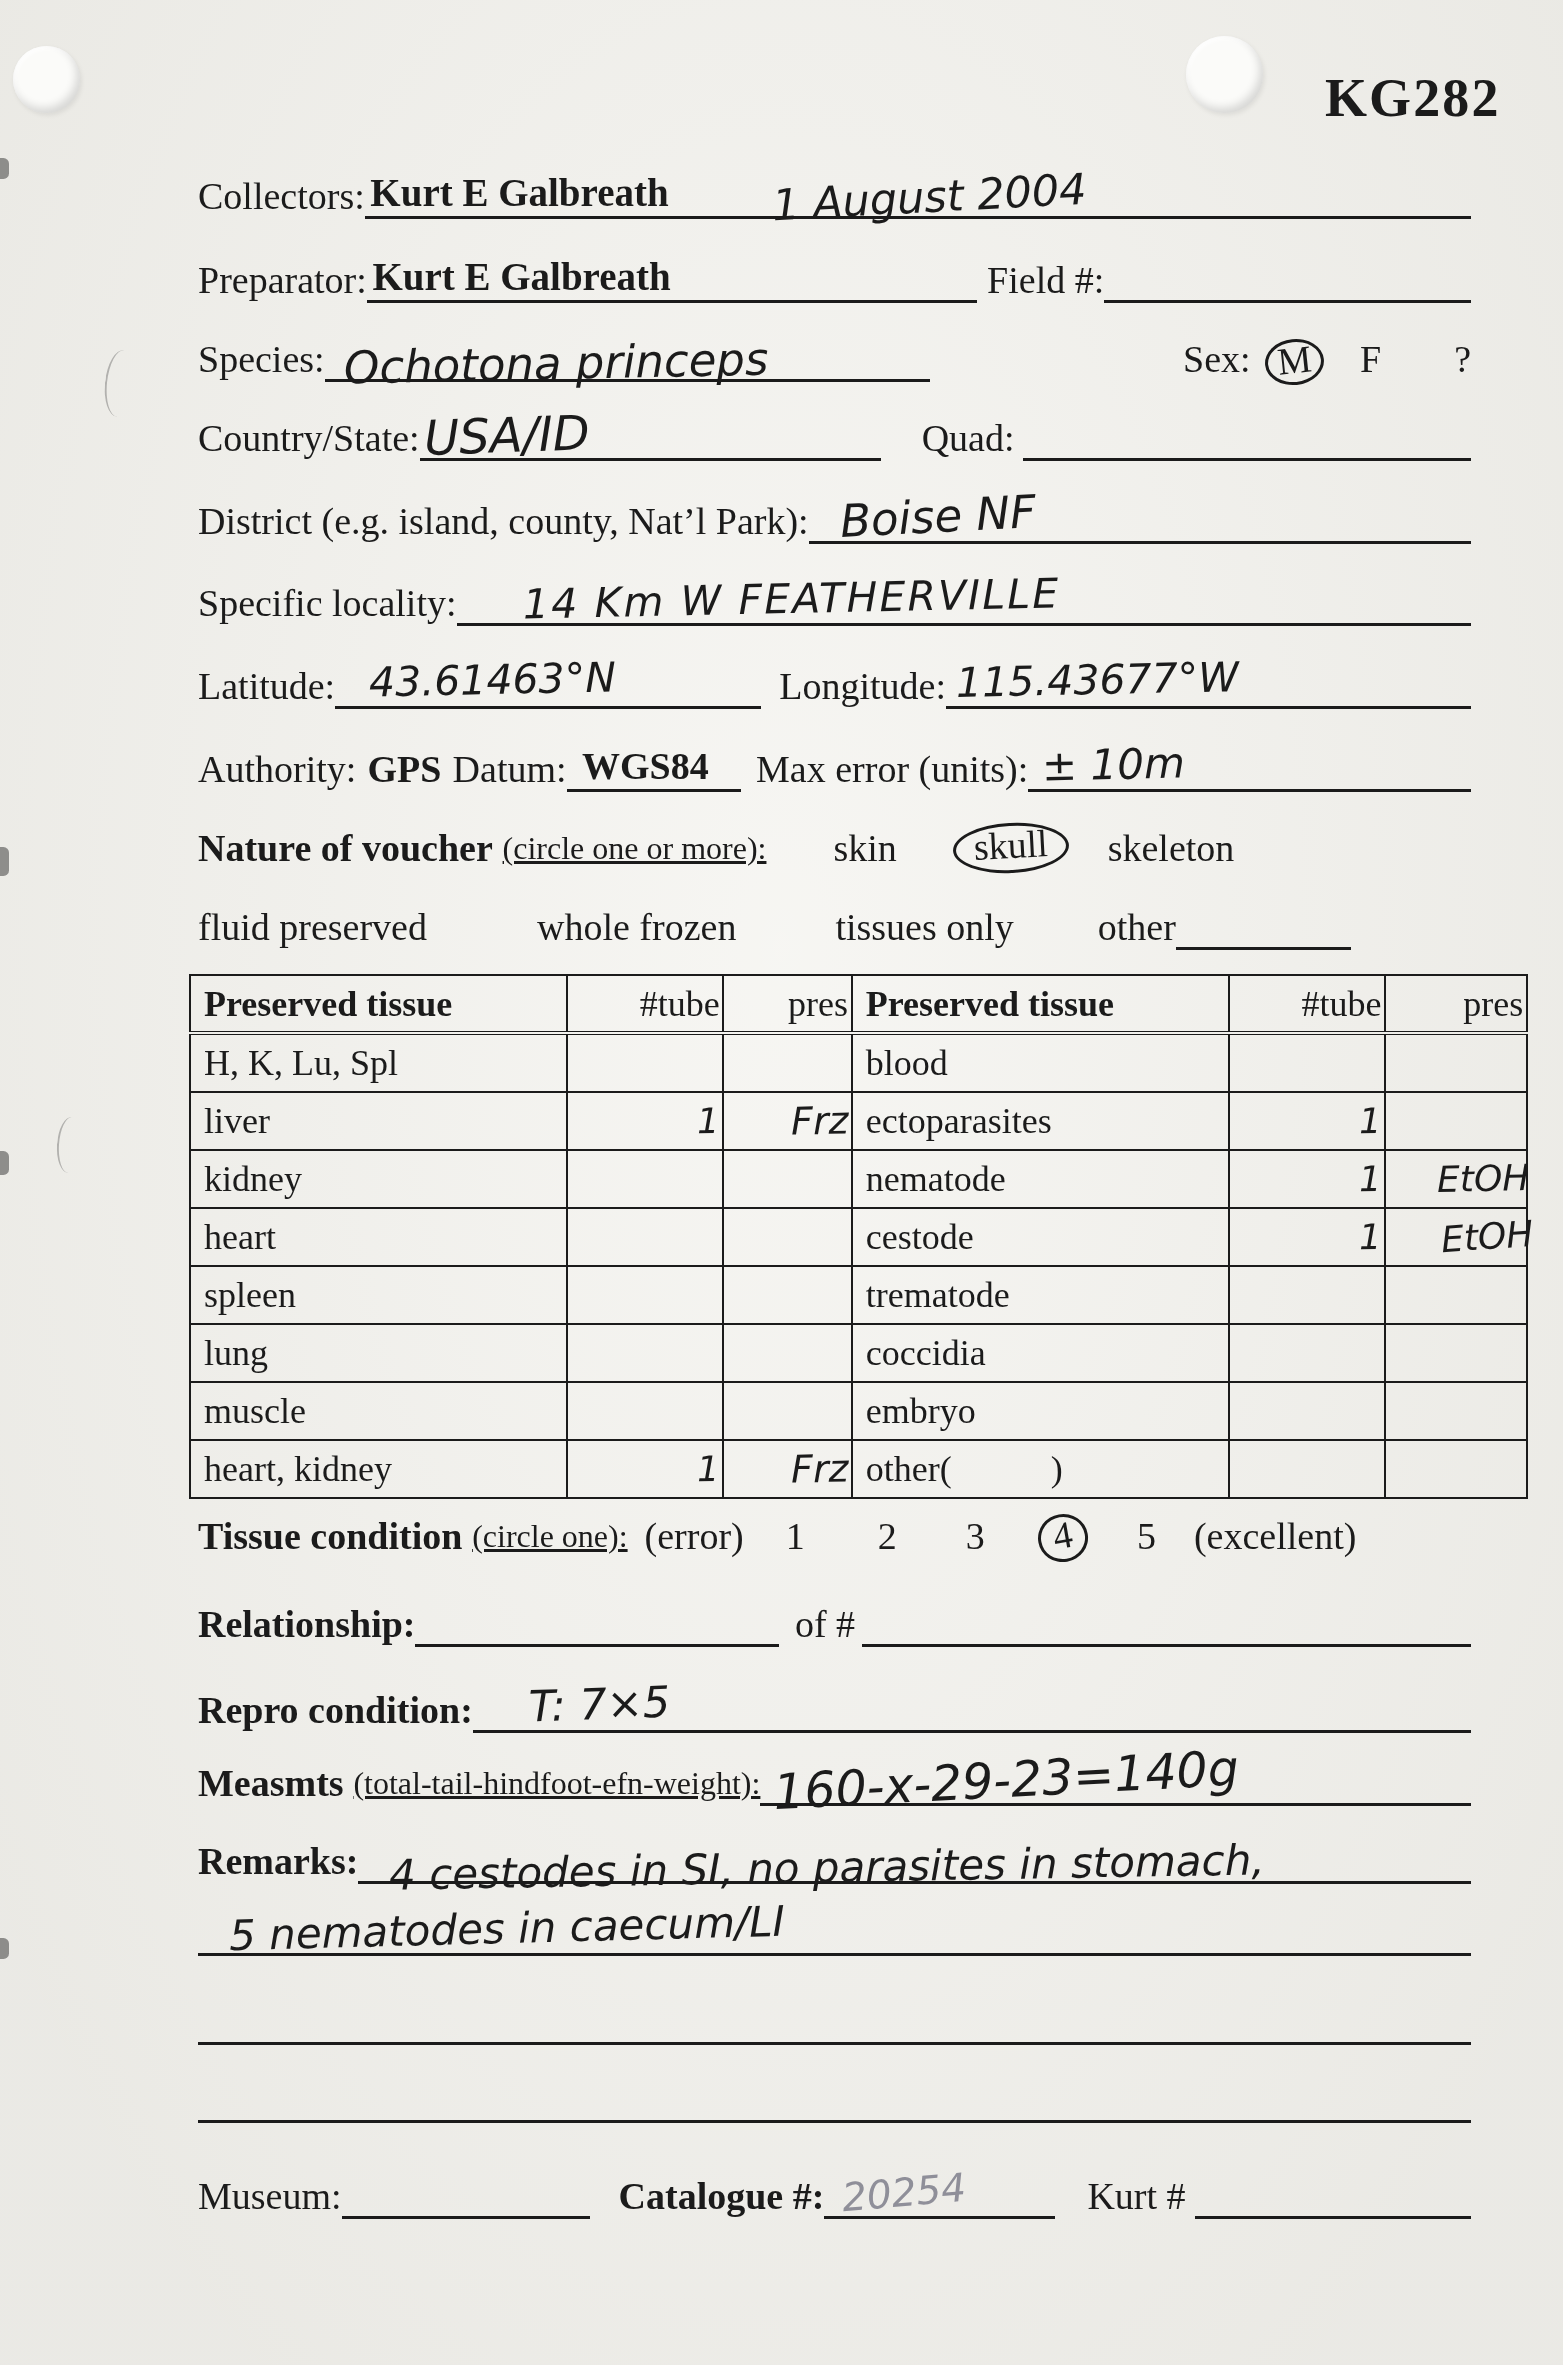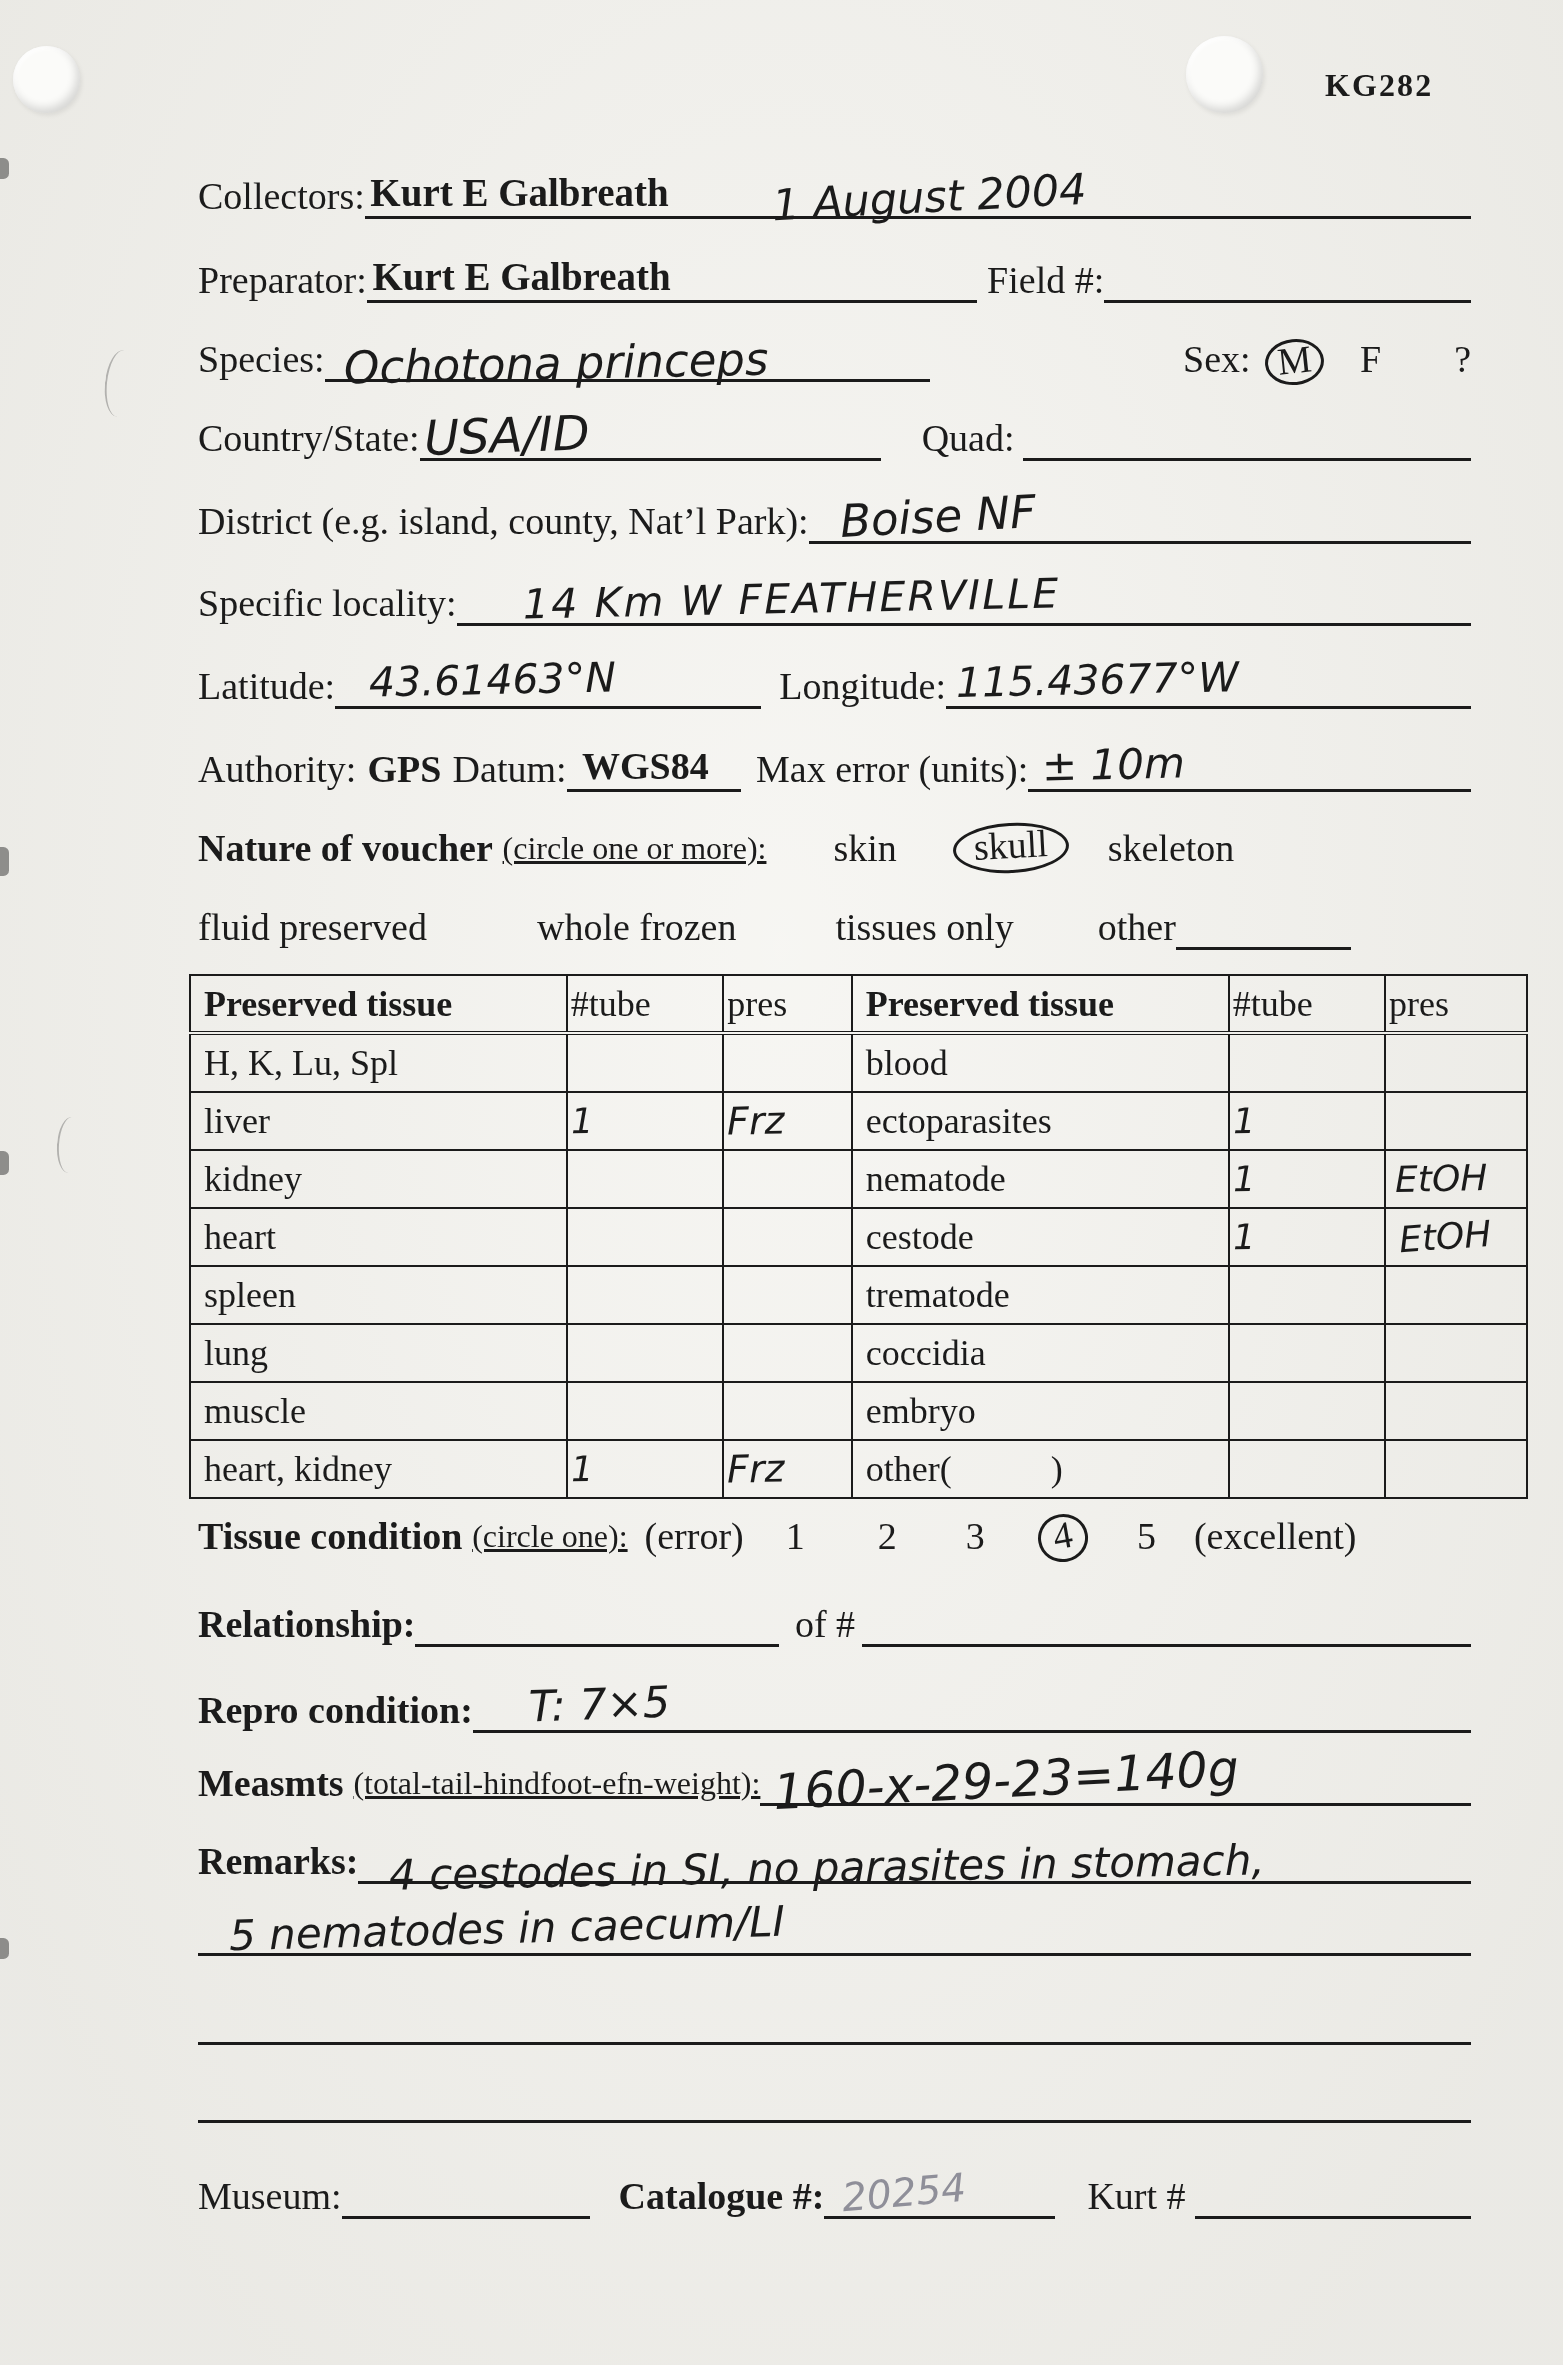--- a/index.html
+++ b/index.html
@@ -40,40 +40,40 @@
   .circ{
     display:inline-block;
     border:3.5px solid var(--ink);
     border-radius:50%;
     line-height:36px;
     position:relative;
     top:2.8px;
   }
   .kg{
     position:absolute;left:1325px;top:67px;
-    font-size:32px;font-weight:600;letter-spacing:2.1px;
+    font-size:54px;font-weight:600;letter-spacing:2.1px;
   }
   .hole{
     position:absolute;border-radius:50%;
     background:#fbfbf9;
     box-shadow:inset -3.5px -4.9px 8.4px rgba(0,0,0,.14), inset 2.1px 2.8px 4.2px rgba(255,255,255,.9), 1.4px 2.1px 5.6px rgba(0,0,0,.08);
   }
   .line{position:absolute;left:198px;right:92px;border-top:3.5px solid var(--ink);}
   table.tt{
     position:absolute;left:189px;top:974px;
     width:1339px;border-collapse:collapse;table-layout:fixed;
     font-size:36px;
   }
   table.tt td{
     border:2.8px solid var(--ink);
     height:56px;padding:0 7px 0 13px;
     overflow:visible;position:relative;
   }
   table.tt tr.hdr td{height:55px;border-bottom:4.2px double var(--ink);}
-  table.tt td.c{text-align:left;padding:0 2.8px;}
+  table.tt td.c{text-align:right;padding:0 2.8px;}
   .tmark{font-size:35px;display:inline-block;}
   .edge{position:absolute;left:0;width:9px;background:#2f2f2f;opacity:.5;border-radius:0 5.6px 5.6px 0;}
   .arc{position:absolute;border-left:2.8px solid rgba(70,70,70,.35);border-radius:50% / 50%;}
 </style>
 </head>
 <body>
 
 <div class="page">
 
   <div class="hole" style="left:12.6px;top:46px;width:67px;height:67px;"></div>

